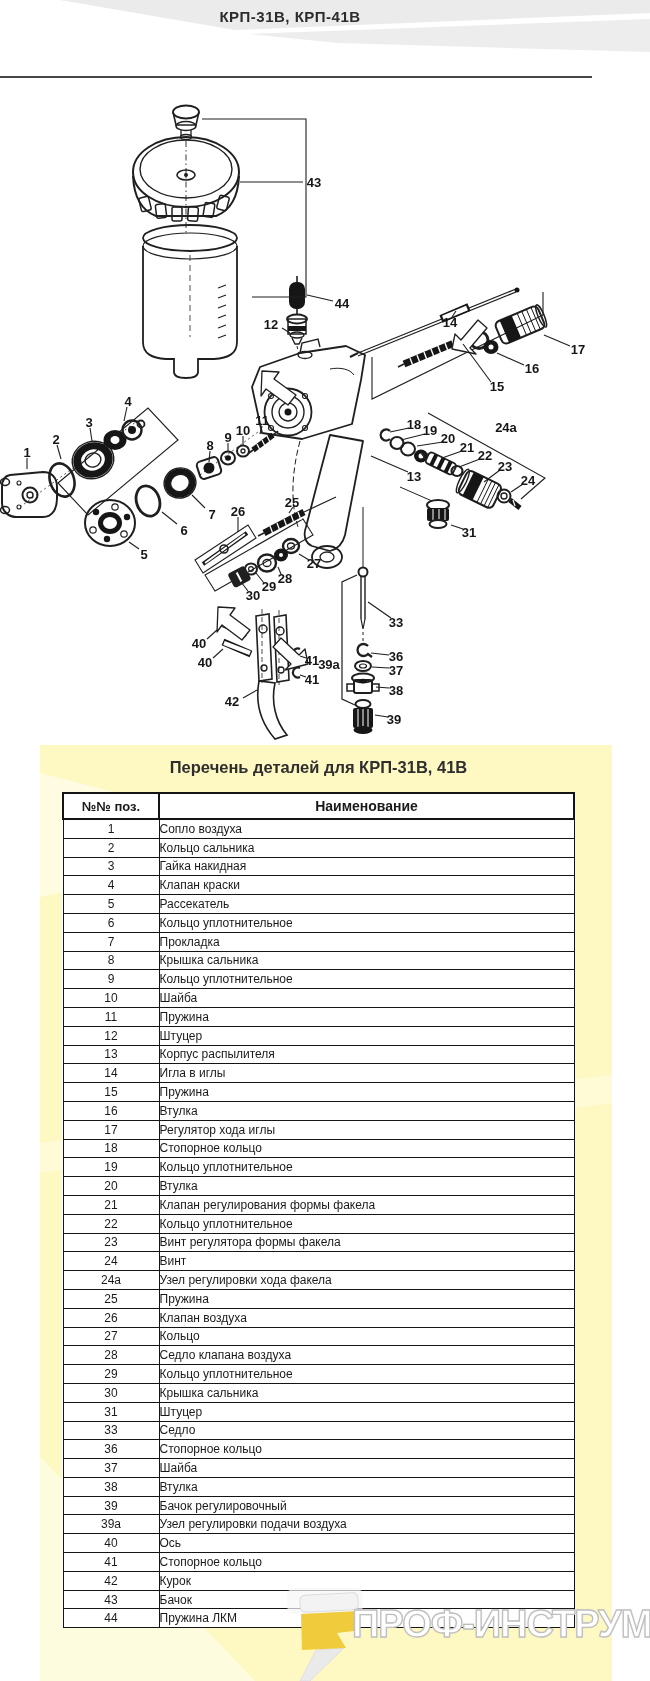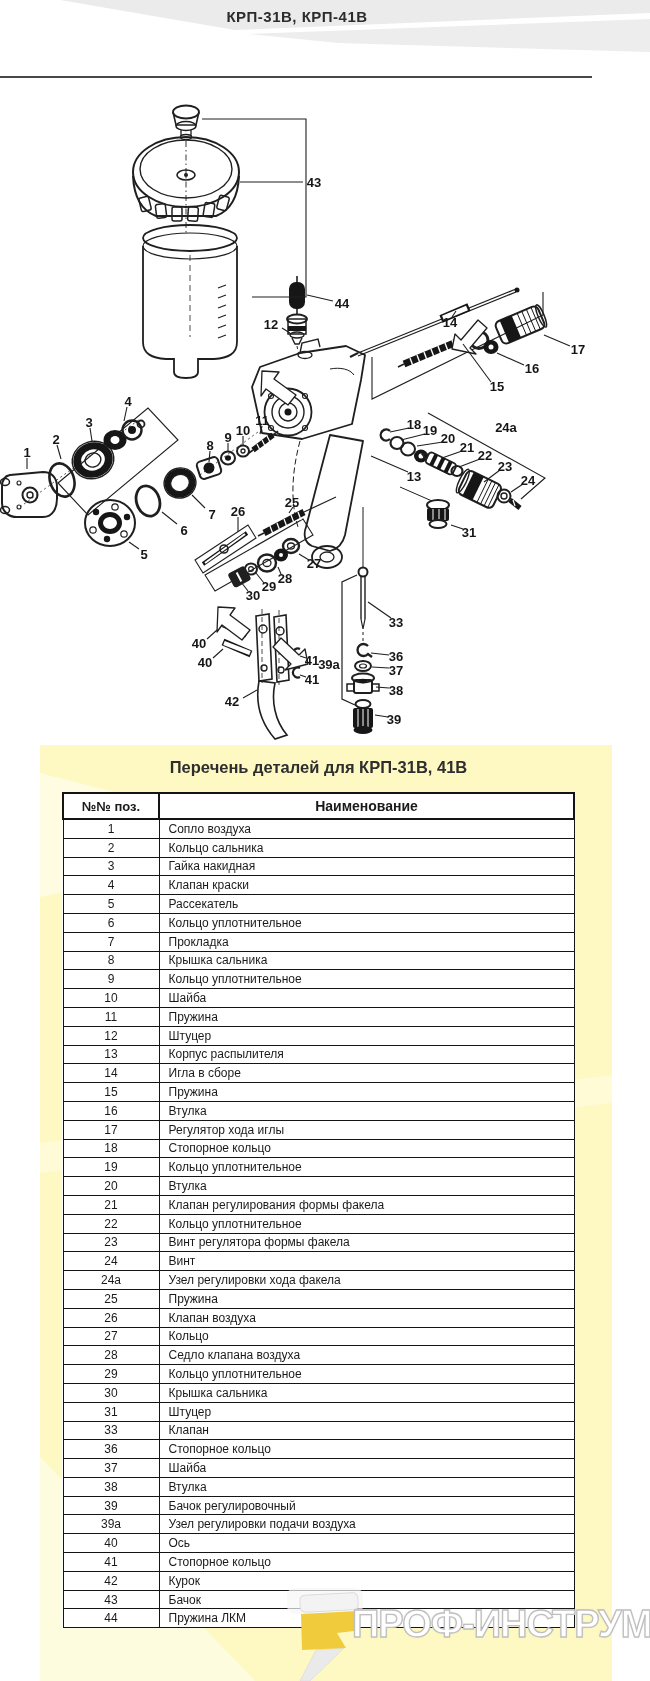--- a/index.html
+++ b/index.html
@@ -1,21 +1,21 @@
 <!DOCTYPE html>
 <html><head>
 <meta charset="utf-8">
 <style>
   html,body{margin:0;padding:0;background:#fff;}
   #page{position:relative;width:650px;height:1681px;background:#fff;overflow:hidden;
         font-family:"Liberation Sans",sans-serif;color:#1a1a1a;}
   
   #topdecor{position:absolute;left:0;top:0;}
   .doc-title{position:absolute;left:0;top:8px;width:580px;text-align:center;
-             font-size:15px;font-weight:bold;color:#2c2c2c;letter-spacing:.5px;margin-left:7px;}
+             font-size:15px;font-weight:bold;color:#2c2c2c;letter-spacing:.5px;}
   .top-rule{position:absolute;left:0;top:76px;width:592px;height:0;
             border-top:2.5px solid #474747;}
   
   #diagram{position:absolute;left:0;top:83px;}
   #diagram *{vector-effect:non-scaling-stroke;}
   .ln{stroke:#1f1f1f;fill:none;}
   #callout-layer text{font:bold 13px "Liberation Sans",sans-serif;fill:#161616;
                       text-anchor:middle;dominant-baseline:central;}
   
   #panel{position:absolute;left:40px;top:745px;width:572px;height:936px;background:#fef9c3;}
@@ -24,21 +24,21 @@
                font-size:16.5px;font-weight:bold;color:#2e2e2e;}
   table.parts{position:absolute;left:22px;top:47px;width:513px;border-collapse:collapse;
               background:#fff;table-layout:fixed;}
   table.parts col.c1{width:96px;}
   table.parts th{border:2.2px solid #141414;font-weight:bold;background:#fff;}
   table.parts th.h1{font-size:13px;height:22px;border-radius:10px;}
   table.parts th.h2{font-size:14px;}
   table.parts td{border:1.7px solid #141414;font-size:12px;height:17.8px;
                  padding:0;overflow:hidden;white-space:nowrap;}
   table.parts td.pos{text-align:center;}
-  table.parts td.nm{padding-left:9px;}
+  table.parts td.nm{}
   
   #watermark{position:absolute;left:0;top:1588px;width:650px;height:93px;overflow:hidden;pointer-events:none;}
   #wm-text{position:absolute;left:352px;top:15px;font-size:38px;font-weight:bold;
            letter-spacing:-1px;color:#ffffff;-webkit-text-stroke:1.3px #bfbfbf;
            text-shadow:0 0 2px rgba(175,175,175,.55);white-space:nowrap;}
 </style>
 </head>
 <body>
 
 <div id="page">
@@ -546,21 +546,21 @@
           <tr>
             <td class="pos">12</td>
             <td class="nm">Штуцер</td>
           </tr>
           <tr>
             <td class="pos">13</td>
             <td class="nm">Корпус распылителя</td>
           </tr>
           <tr>
             <td class="pos">14</td>
-            <td class="nm">Игла в сборе</td>
+            <td class="nm">Игла в иглы</td>
           </tr>
           <tr>
             <td class="pos">15</td>
             <td class="nm">Пружина</td>
           </tr>
           <tr>
             <td class="pos">16</td>
             <td class="nm">Втулка</td>
           </tr>
           <tr>
@@ -622,21 +622,21 @@
           <tr>
             <td class="pos">30</td>
             <td class="nm">Крышка сальника</td>
           </tr>
           <tr>
             <td class="pos">31</td>
             <td class="nm">Штуцер</td>
           </tr>
           <tr>
             <td class="pos">33</td>
-            <td class="nm">Клапан</td>
+            <td class="nm">Седло</td>
           </tr>
           <tr>
             <td class="pos">36</td>
             <td class="nm">Стопорное кольцо</td>
           </tr>
           <tr>
             <td class="pos">37</td>
             <td class="nm">Шайба</td>
           </tr>
           <tr>

